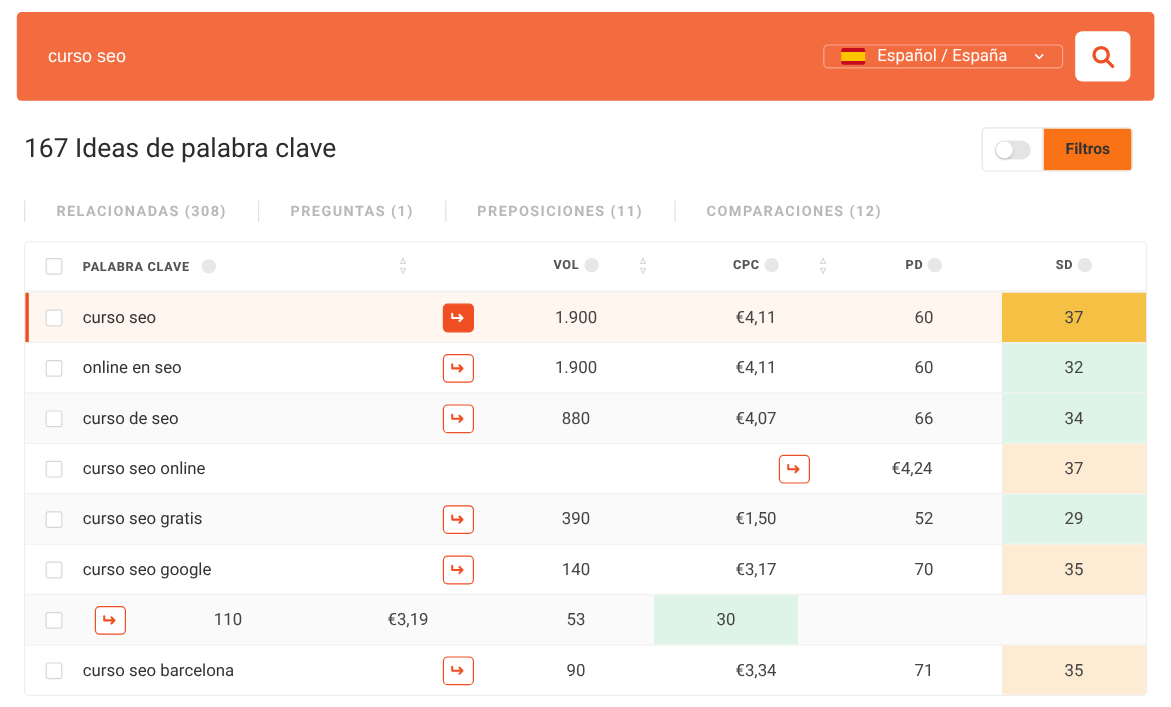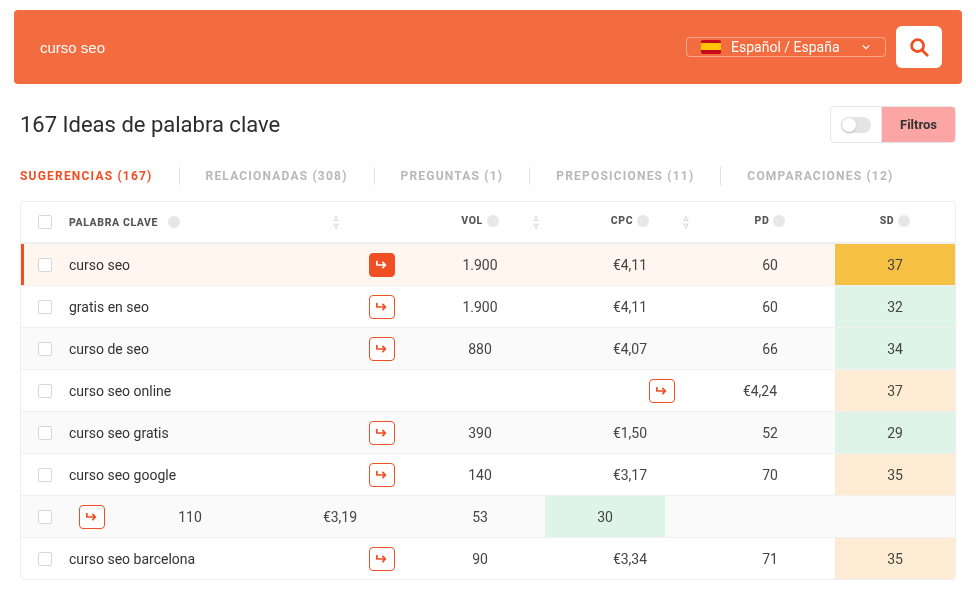--- a/index.html
+++ b/index.html
@@ -5,27 +5,27 @@
   * { margin: 0; padding: 0; box-sizing: border-box; }
   body { font-family: -apple-system, BlinkMacSystemFont, "Segoe UI", Roboto, Helvetica, Arial, sans-serif; background: #fff; color: #333; width: 976px; }
   .search-bar { background: #f36c3f; padding: 16px 20px; display: flex; align-items: center; gap: 10px; border-radius: 4px; margin: 10px 14px 0 14px; }
   .search-input { flex: 1; background: transparent; border: none; outline: none; color: #fff; font-size: 15px; padding: 8px 6px; }
   .search-input::placeholder { color: #ffe6dc; }
   .lang-select { display: flex; align-items: center; gap: 10px; background: transparent; border: 1px solid rgba(255,255,255,0.4); border-radius: 4px; padding: 1px 14px; color: #fff; font-size: 14px; min-width: 200px; justify-content: space-between; }
   .flag { display: inline-block; width: 20px; height: 14px; background: linear-gradient(to bottom, #c60b1e 0% 25%, #ffc400 25% 75%, #c60b1e 75% 100%); border-radius: 2px; }
   .chev { width: 10px; height: 10px; }
   .search-btn { width: 46px; height: 42px; background: #fff; border: none; border-radius: 6px; display: flex; align-items: center; justify-content: center; cursor: pointer; }
   .search-btn svg { stroke: #f04e23; }
-  .header-row { display: flex; align-items: center; justify-content: space-between; padding: 22px 20px 10px 20px; }
+  .header-row { display: flex; align-items: center; justify-content: space-between; padding: 22px 32px 10px 20px; }
   .page-title { font-size: 22px; font-weight: 400; color: #2c2c2c; }
   .filters-wrap { display: flex; align-items: center; border: 1px solid #e6e6e6; border-radius: 4px; overflow: hidden; }
   .toggle { width: 50px; display: flex; align-items: center; justify-content: center; }
   .toggle-track { width: 30px; height: 16px; background: #e4e4e4; border-radius: 10px; position: relative; }
   .toggle-knob { position: absolute; left: 1px; top: 1px; width: 14px; height: 14px; background: #fff; border-radius: 50%; box-shadow: 0 1px 2px rgba(0,0,0,0.2); }
-  .filters-btn { padding: 10px 18px; font-size: 13px; font-weight: 700; color: #333; border-left: 1px solid #e6e6e6; background: #fca5a5; }
+  .filters-btn { padding: 10px 18px; font-size: 13px; font-weight: 700; color: #333; border-left: 1px solid #e6e6e6; background: #f97316; }
   .tabs { display: flex; gap: 0; padding: 8px 20px 0 20px; }
   .tab { padding: 8px 0; margin-right: 26px; font-size: 12px; font-weight: 700; letter-spacing: 1.2px; color: #b8b8b8; position: relative; text-transform: uppercase; }
   .tab.active { color: #f04e23; }
   .tab-sep { width: 1px; height: 18px; background: #e2e2e2; align-self: center; margin-right: 26px; }
   .table { margin: 10px 20px 0 20px; border: 1px solid #eee; border-radius: 4px; overflow: hidden; }
   .thead { display: flex; background: #fff; border-bottom: 1px solid #eee; font-size: 10.5px; font-weight: 800; letter-spacing: 0.6px; color: #555; padding: 12px 0; }
   .col-chk { width: 48px; display: flex; justify-content: center; align-items: center; }
   .chk { width: 14px; height: 14px; border: 1.5px solid #d7d7d7; border-radius: 2px; background: #fff; }
   .col-kw { flex: 1; display: flex; align-items: center; gap: 6px; padding-right: 10px;}
   .col-act { width: 46px; display:flex; align-items:center; justify-content:center; }
@@ -82,21 +82,20 @@
     <div class="toggle">
       <div class="toggle-track">
           <div class="toggle-knob"></div>
         </div>
     </div>
     <div class="filters-btn">Filtros</div>
   </div>
 </div>
 
 <div class="tabs" id="tabs">
-    <div class="tab active">SUGERENCIAS (167)</div>
     <div class="tab-sep"></div>
     <div class="tab">RELACIONADAS (308)</div>
     <div class="tab-sep"></div>
     <div class="tab">PREGUNTAS (1)</div>
     <div class="tab-sep"></div>
     <div class="tab">PREPOSICIONES (11)</div>
     <div class="tab-sep"></div>
     <div class="tab">COMPARACIONES (12)</div>
   </div>
 
@@ -141,21 +140,21 @@
         <div class="cell col-vol">1.900</div>
         <div class="cell col-cpc">€4,11</div>
         <div class="cell col-pd">60</div>
         <div class="cell col-sd">
           <div class="sd-cell sd-orange">37</div>
         </div>
       </div><div class="row">
         <div class="cell col-chk">
           <div class="chk"></div>
         </div>
-        <div class="cell col-kw">gratis en seo</div>
+        <div class="cell col-kw">online en seo</div>
         <div class="cell col-act">
           <div class="expand-btn">
             <svg width="14" height="12" viewBox="0 0 16 14" fill="none" stroke-width="2" stroke-linecap="round" stroke-linejoin="round">
               <path d="M2 3v4h10M9 4l3 3-3 3"></path>
             </svg>
           </div>
         </div>
         <div class="cell col-vol">1.900</div>
         <div class="cell col-cpc">€4,11</div>
         <div class="cell col-pd">60</div>

